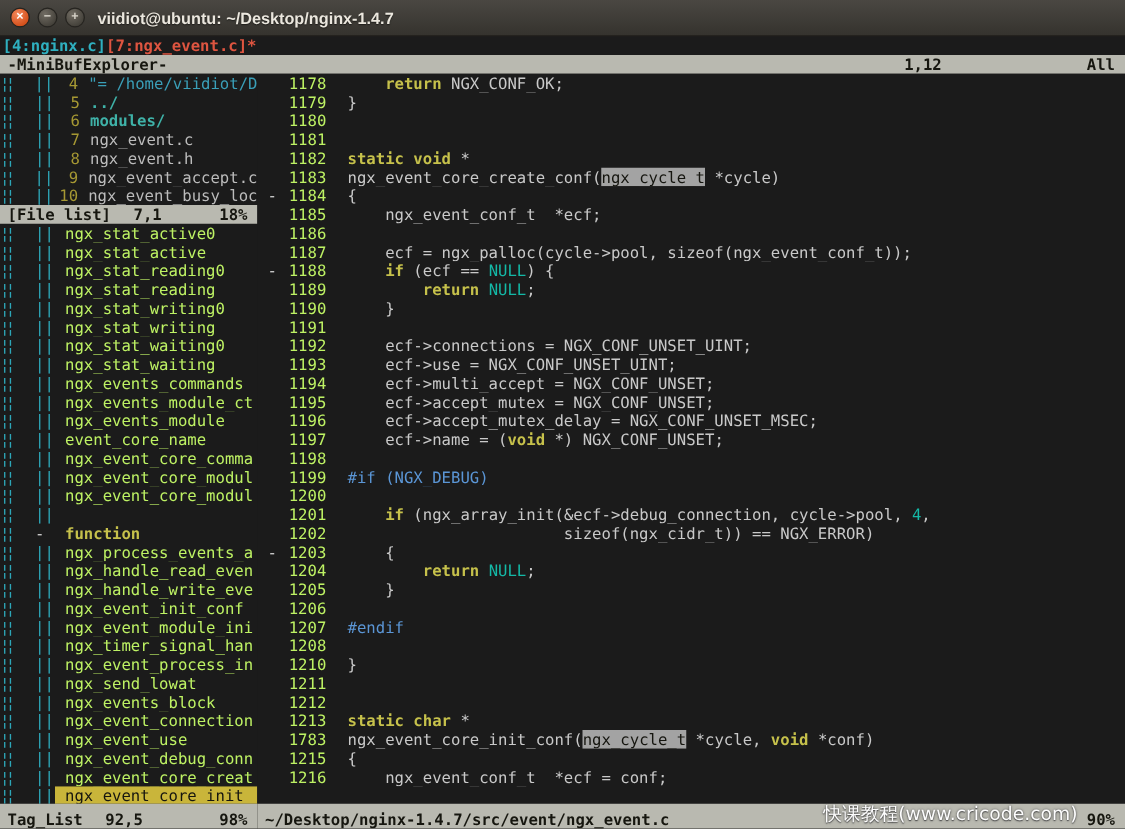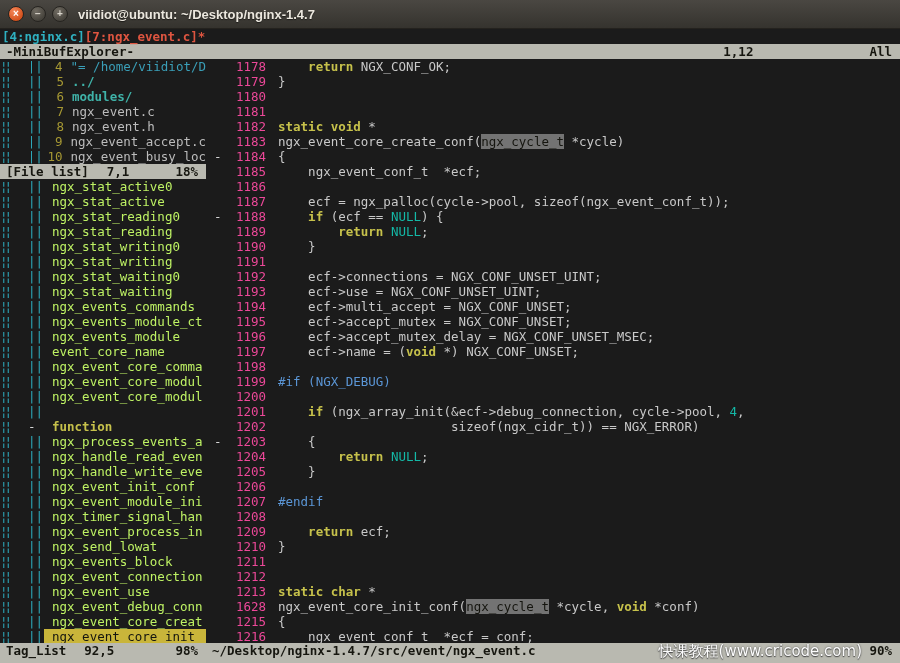--- a/index.html
+++ b/index.html
@@ -22,40 +22,40 @@
   .fname.dir{color:#3fb2a8;font-weight:bold}
   .tag{padding-left:8px;color:#bef264}
   .tag.active{background:#c9b53a;color:#15150f;flex:1}
   .hdr{padding-left:8px;color:#c6c14b;font-weight:bold}
   
   .mbline{height:15px;padding-left:2px;white-space:pre}
   .mbuf{font-weight:bold}
   .mbuf.buf-inactive{color:#2fb0c0}
   .mbuf.buf-active{color:#de5540}
   
-  .sbar{background:#b9b9b0;color:#16160f;font-weight:bold;display:flex;align-items:flex-start;white-space:pre;overflow:hidden}
+  .sbar{background:#b9b9b0;color:#16160f;font-weight:bold;display:flex;align-items:flex-end;white-space:pre;overflow:hidden}
   .h15{height:15px}
   .pad6{padding-left:6px}
   .sp{flex:1}
   .ruler-gap{margin-right:116px}
   .edge-pad{padding-right:8px}
   
   .mid{display:flex;height:584px}
   .leftpane{width:206px;overflow:hidden;background:#1b1b1b}
   .editor{flex:1;overflow:hidden;padding-left:4px;background:#1b1b1b}
   .ml18{margin-left:18px}
   
   .efold{width:16px;padding-left:4px;color:#d6d6d6}
-  .elnum{width:40px;text-align:right;color:#ec4899}
+  .elnum{width:40px;text-align:center;color:#bef264}
   .code{padding-left:12px;white-space:pre;color:#c9c9c9}
   .pl{color:#c9c9c9}
   .kw{color:#c6c14b;font-weight:bold}
   .ct{color:#14b8a6}
   .pp{color:#5b96d6;font-weight:normal}
-  .hl{background:#737373;color:#15150f}
+  .hl{background:#a3a3a3;color:#15150f}
   
   .bottom{display:flex;height:20px}
   .left-status{width:206px}
   .main-status{flex:1}
   .watermark{position:absolute;right:38px;bottom:1px;height:20px;line-height:20px;color:#fdfdfd;font:15px "DejaVu Sans",sans-serif;text-shadow:0 0 2px #555,0 1px 1px #444;pointer-events:none}
 </style>
 </head>
 <body>
 
 <div class="titlebar">
@@ -156,26 +156,25 @@
       <div class="row"><span class="efold"></span><span class="elnum">1199</span><span class="code"><span class="pp">#if (NGX_DEBUG)</span></span></div>
       <div class="row"><span class="efold"></span><span class="elnum">1200</span><span class="code"></span></div>
       <div class="row"><span class="efold"></span><span class="elnum">1201</span><span class="code"><span class="pl">    </span><span class="kw">if</span><span class="pl"> (ngx_array_init(&amp;ecf-&gt;debug_connection, cycle-&gt;pool, </span><span class="ct">4</span><span class="pl">,</span></span></div>
       <div class="row"><span class="efold"></span><span class="elnum">1202</span><span class="code"><span class="pl">                       sizeof(ngx_cidr_t)) == NGX_ERROR)</span></span></div>
       <div class="row"><span class="efold">-</span><span class="elnum">1203</span><span class="code"><span class="pl">    {</span></span></div>
       <div class="row"><span class="efold"></span><span class="elnum">1204</span><span class="code"><span class="pl">        </span><span class="kw">return</span><span class="pl"> </span><span class="ct">NULL</span><span class="pl">;</span></span></div>
       <div class="row"><span class="efold"></span><span class="elnum">1205</span><span class="code"><span class="pl">    }</span></span></div>
       <div class="row"><span class="efold"></span><span class="elnum">1206</span><span class="code"></span></div>
       <div class="row"><span class="efold"></span><span class="elnum">1207</span><span class="code"><span class="pp">#endif</span></span></div>
       <div class="row"><span class="efold"></span><span class="elnum">1208</span><span class="code"></span></div>
-      <div class="row"><span class="efold"></span><span class="elnum">1209</span><span class="code"><span class="pl">    </span><span class="kw">return</span><span class="pl"> ecf;</span></span></div>
       <div class="row"><span class="efold"></span><span class="elnum">1210</span><span class="code"><span class="pl">}</span></span></div>
       <div class="row"><span class="efold"></span><span class="elnum">1211</span><span class="code"></span></div>
       <div class="row"><span class="efold"></span><span class="elnum">1212</span><span class="code"></span></div>
       <div class="row"><span class="efold"></span><span class="elnum">1213</span><span class="code"><span class="kw">static</span><span class="pl"> </span><span class="kw">char</span><span class="pl"> *</span></span></div>
-      <div class="row"><span class="efold"></span><span class="elnum">1628</span><span class="code"><span class="pl">ngx_event_core_init_conf(</span><span class="hl">ngx_cycle_t</span><span class="pl"> *cycle, </span><span class="kw">void</span><span class="pl"> *conf)</span></span></div>
+      <div class="row"><span class="efold"></span><span class="elnum">1783</span><span class="code"><span class="pl">ngx_event_core_init_conf(</span><span class="hl">ngx_cycle_t</span><span class="pl"> *cycle, </span><span class="kw">void</span><span class="pl"> *conf)</span></span></div>
       <div class="row"><span class="efold"></span><span class="elnum">1215</span><span class="code"><span class="pl">{</span></span></div>
       <div class="row"><span class="efold"></span><span class="elnum">1216</span><span class="code"><span class="pl">    ngx_event_conf_t  *ecf = conf;</span></span></div>
     </div>
 </div>
 
 <div class="bottom">
   <div class="sbar left-status">
     <span class="pad6">Tag_List</span>
     <span class="ml18">92,5</span>
     <span class="sp"></span>

